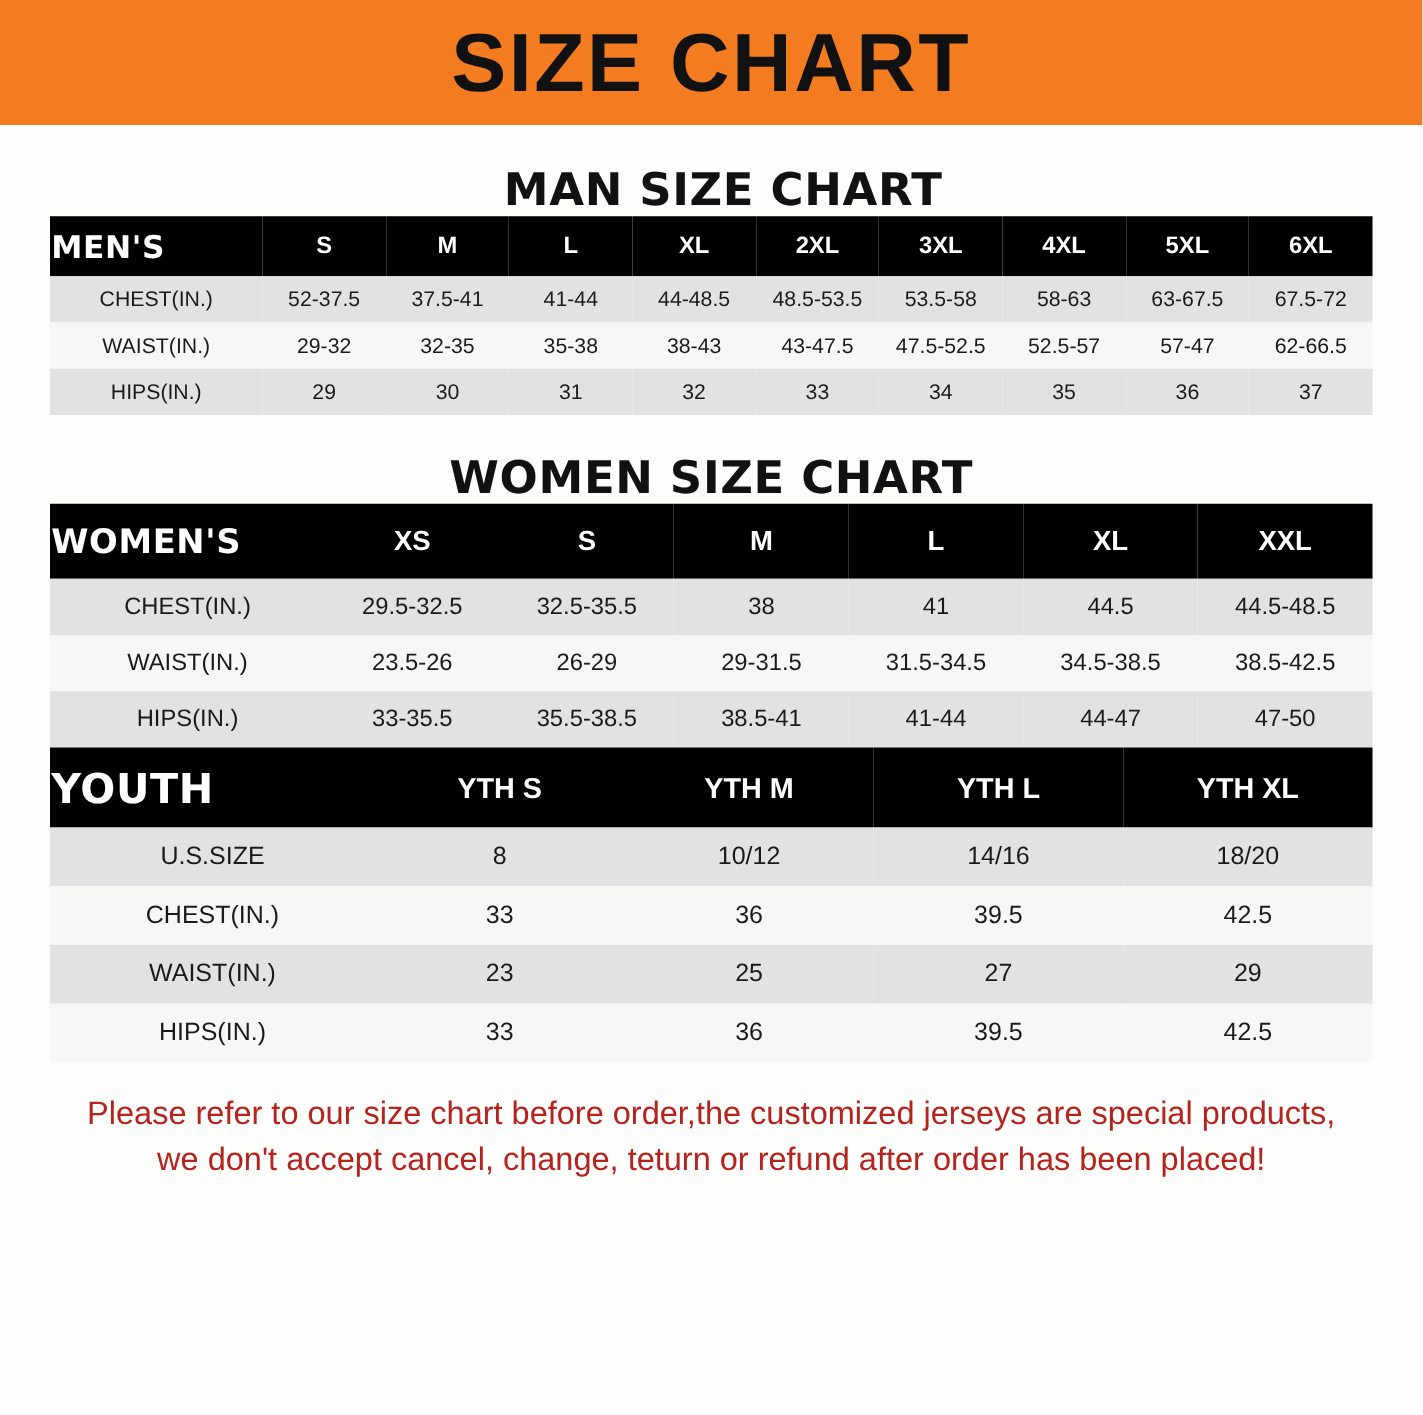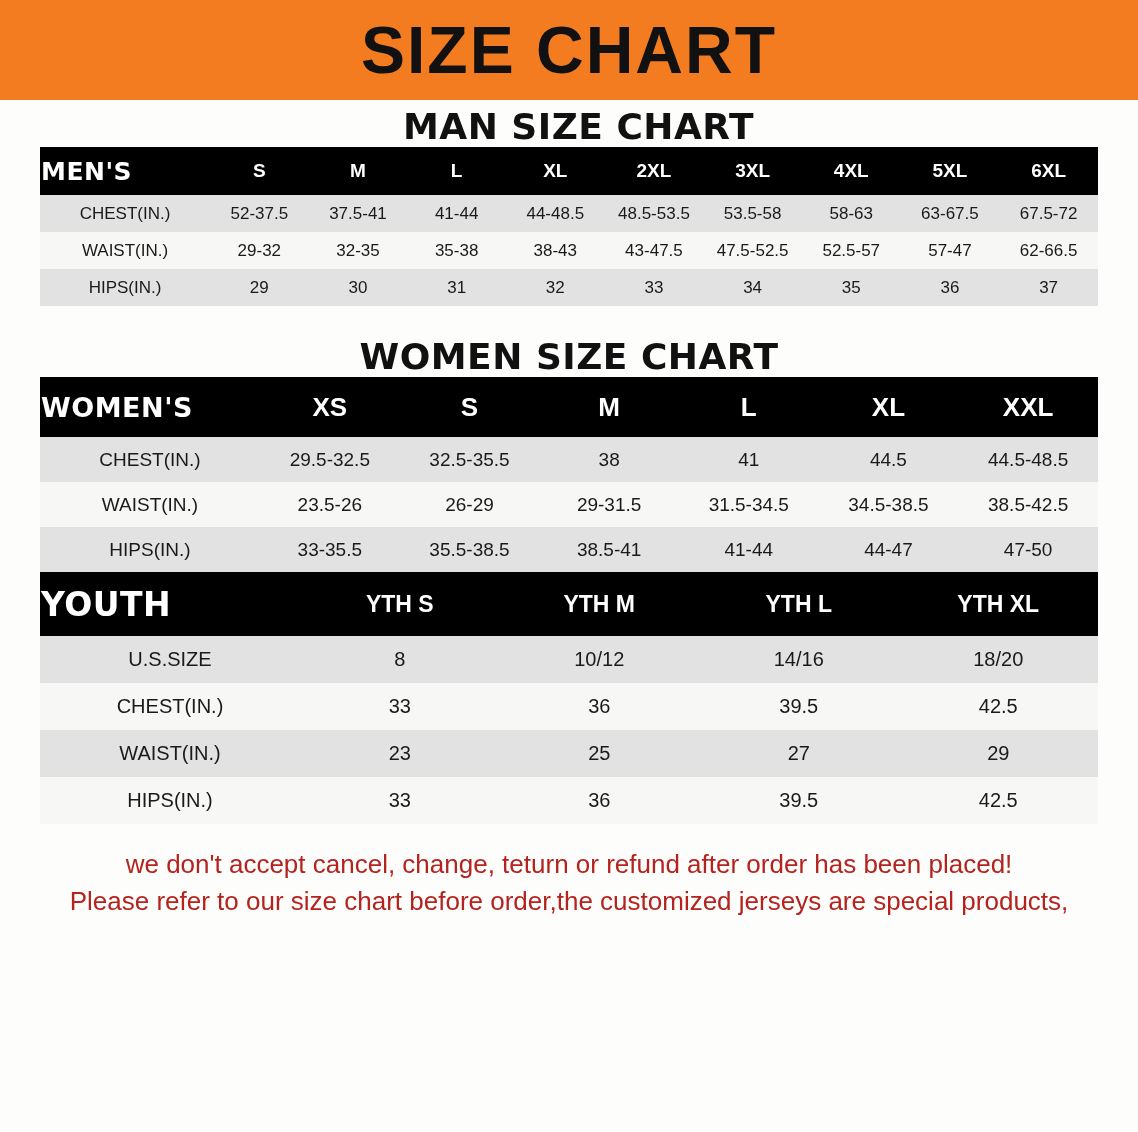--- a/index.html
+++ b/index.html
@@ -38,21 +38,21 @@
   }
   
   .section-title {
     text-align: center;
     font-family: "DejaVu Sans", sans-serif;
     font-weight: bold;
     font-size: 36px;
     color: #111;
     letter-spacing: 0.5px;
   }
-  #man-title { margin-top: 6px; padding-left: 19px; }
+  #man-title { margin-top: 32px; padding-left: 19px; }
   #women-title { margin-top: 30px; }
   #youth-title { margin-top: 40px; }
 
   
   .table-wrap {
     margin: 0 40px;
   }
   table.size-table {
     width: 1058px;
     border-collapse: collapse;
@@ -86,21 +86,21 @@
     color: #111;
   }
 
   
   #men-table thead th { font-size: 19px; height: 46px; }
   #men-table thead th.corner { font-size: 25px; }
   #men-table tbody td { font-size: 17px; height: 35px; color:#1a1a1a; }
   #men-table tbody td.rowlabel { font-size: 17px; }
 
   
-  #women-table thead th { font-size: 26px; height: 58px; }
+  #women-table thead th { font-size: 22px; height: 58px; }
   #women-table thead th.corner { font-size: 27px; }
   #women-table tbody td { font-size: 19px; height: 43px; color:#1a1a1a; }
   #women-table tbody td.rowlabel { font-size: 19px; }
 
   
   #youth-table thead th { font-size: 23px; height: 62px; }
   #youth-table thead th.corner { font-size: 33px; }
   #youth-table tbody td { font-size: 20px; height: 45px; color:#1a1a1a; }
   #youth-table tbody td.rowlabel { font-size: 20px; }
 
@@ -266,17 +266,17 @@
           <td>33</td>
           <td>36</td>
           <td>39.5</td>
           <td>42.5</td>
         </tr>
       </tbody>
     </table>
   </div>
 
   <div class="footer-note">
+    <div>Please refer to our size chart before order,the customized jerseys are special products,</div>
     <div>we don't accept cancel, change, teturn or refund after order has been placed!</div>
-    <div>Please refer to our size chart before order,the customized jerseys are special products,</div>
   </div>
 
 </div>
 
 </body></html>

